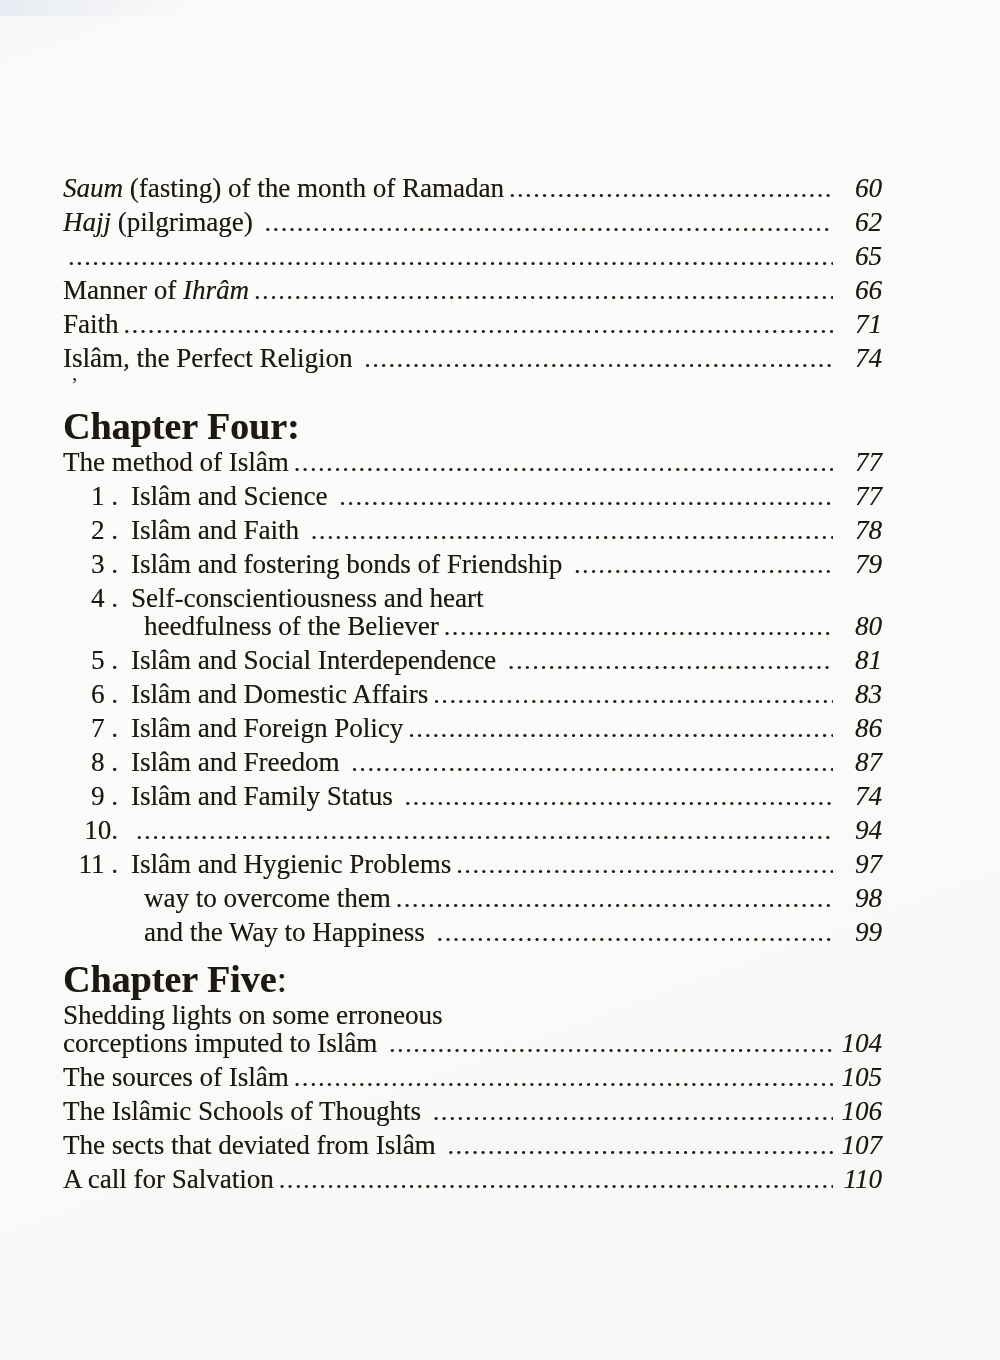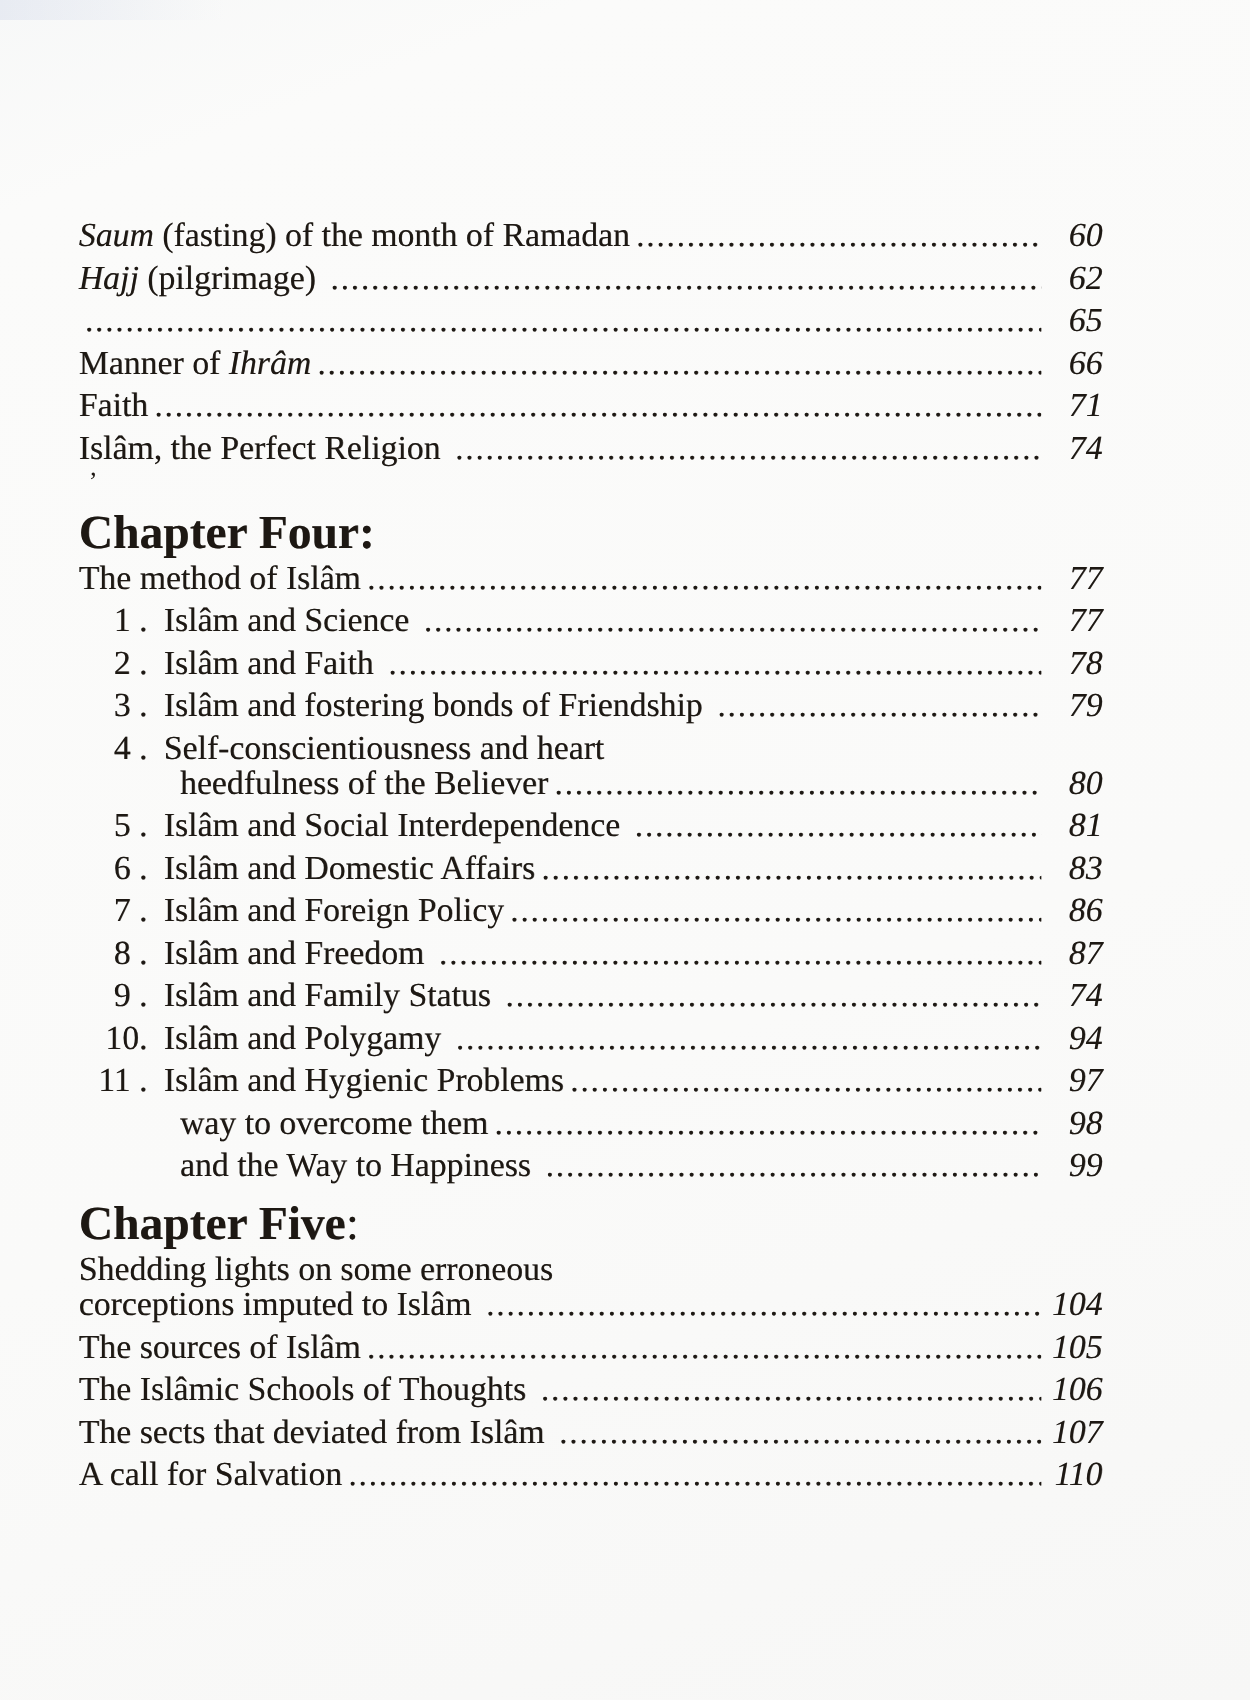--- a/index.html
+++ b/index.html
@@ -164,21 +164,20 @@
         <div class="line">
           <span class="num">9 .</span>
           <span class="txt"><span class="seg">Islâm and Family Status </span></span>
           <span class="leader">..........................................................................................................................................................................</span>
           <span class="pg">74</span>
         </div>
       </div>
       <div class="row entry">
         <div class="line">
           <span class="num">10.</span>
-          <span class="txt"><span class="seg">Islâm and Polygamy </span></span>
           <span class="leader">..........................................................................................................................................................................</span>
           <span class="pg">94</span>
         </div>
       </div>
       <div class="row entry">
         <div class="line">
           <span class="num">11 .</span>
           <span class="txt"><span class="seg">Islâm and Hygienic Problems</span></span>
           <span class="leader">..........................................................................................................................................................................</span>
           <span class="pg">97</span>

